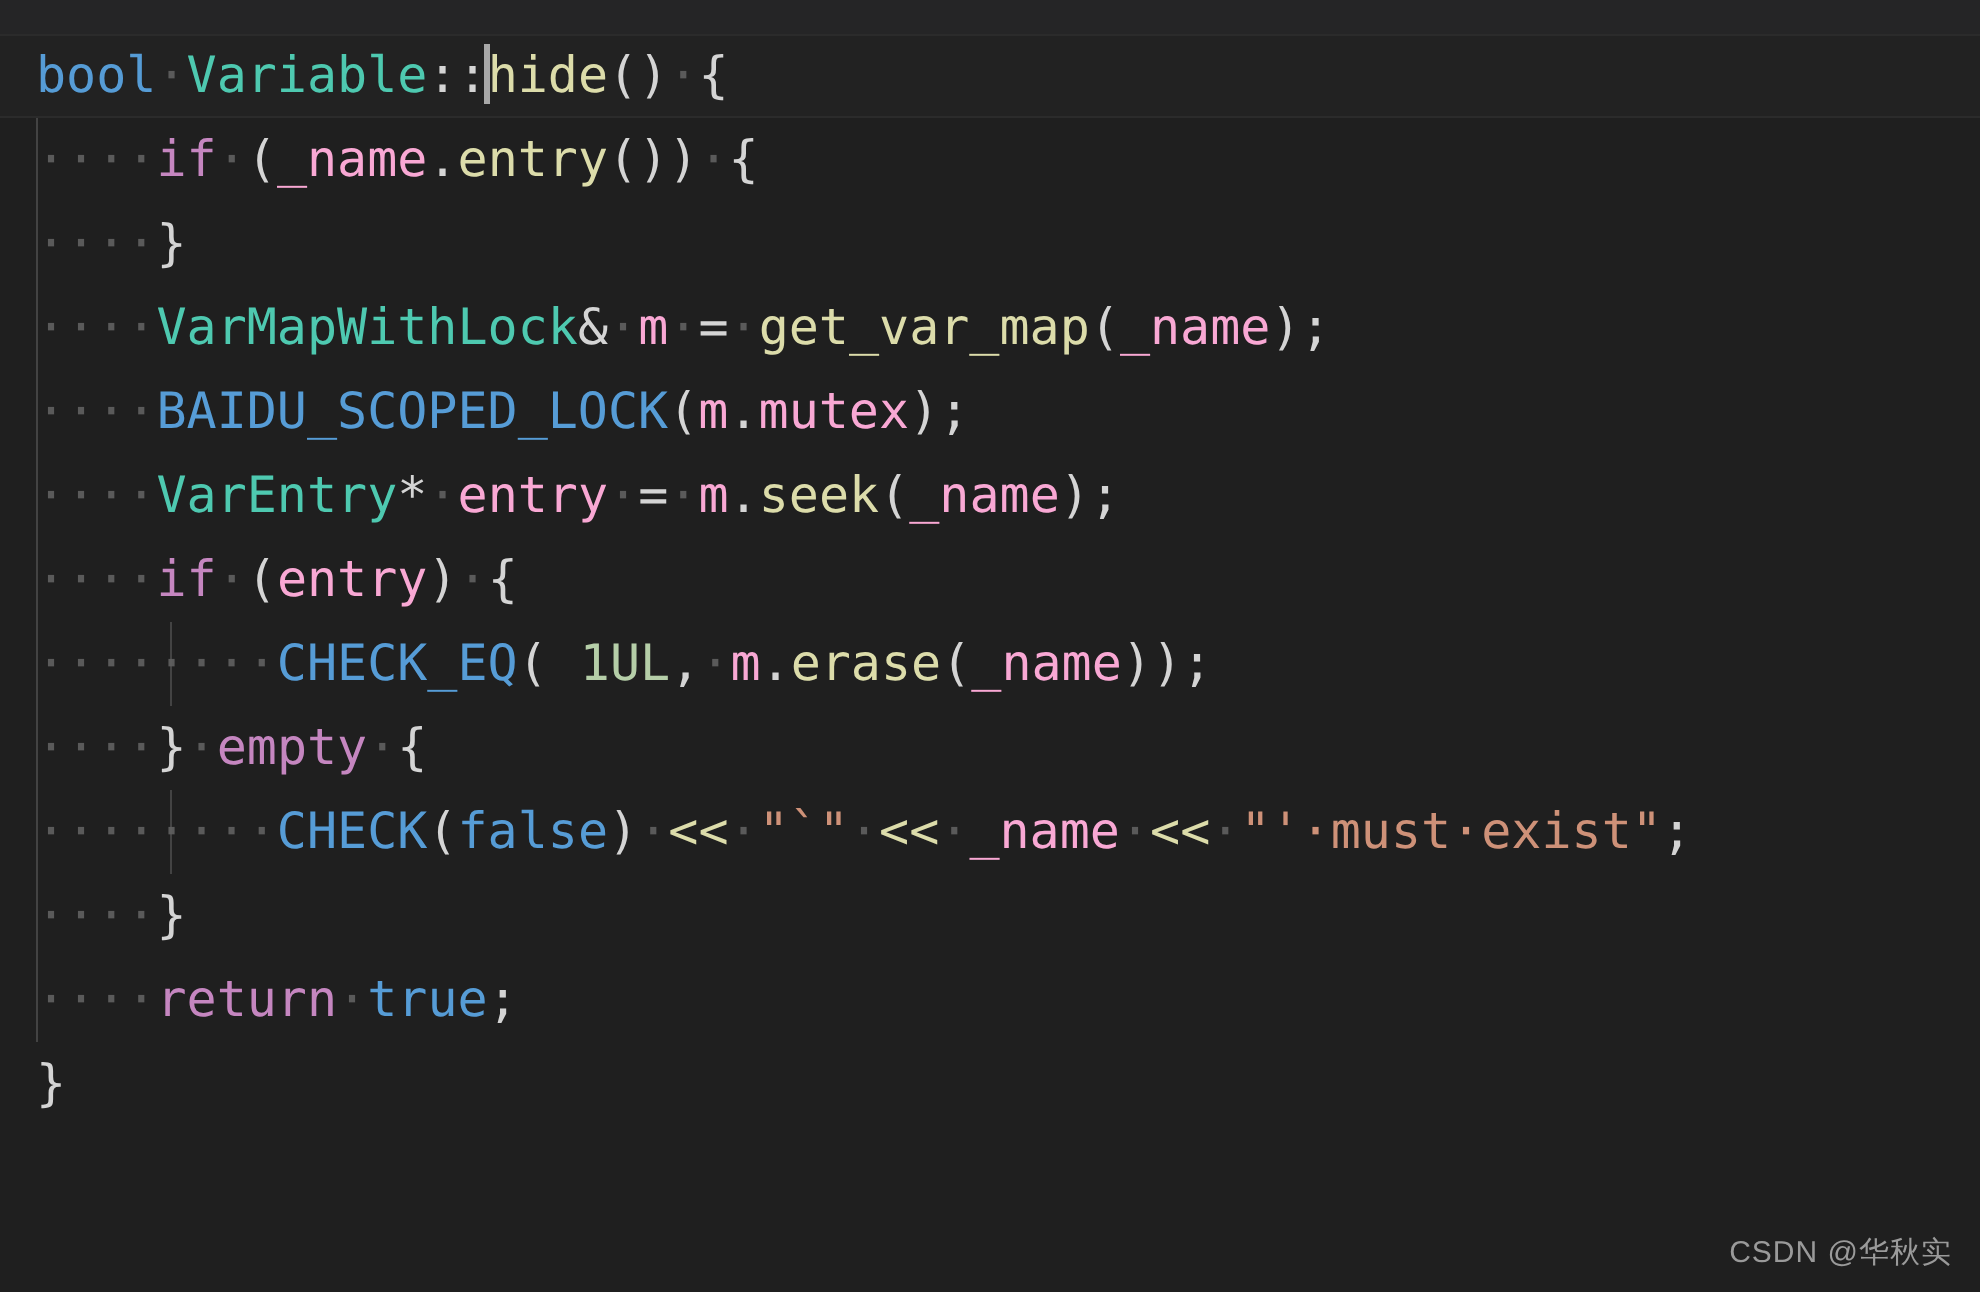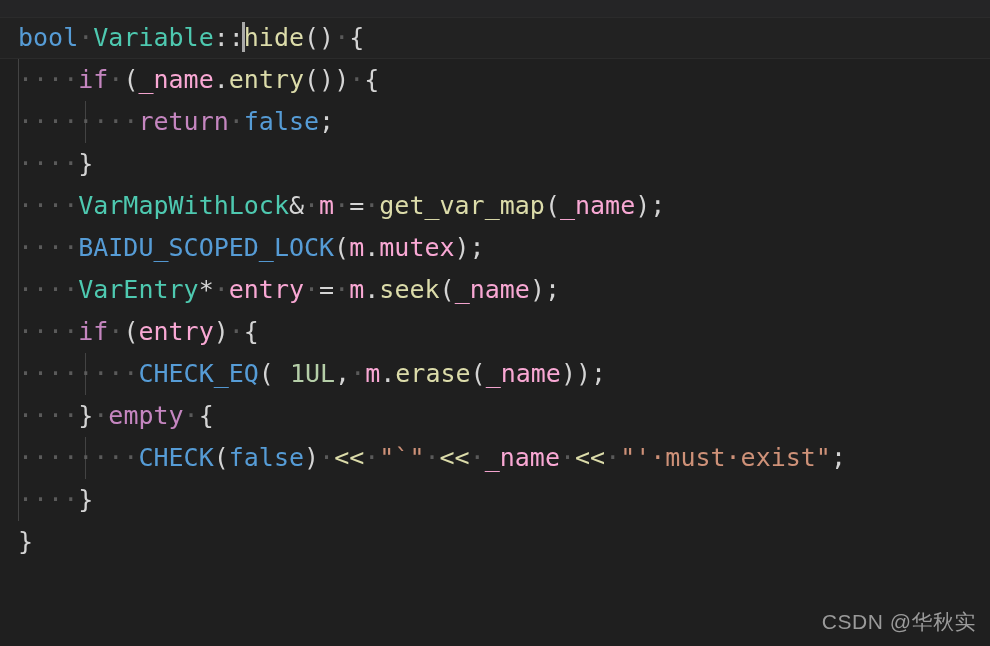--- a/index.html
+++ b/index.html
@@ -96,43 +96,43 @@
   .t-string    { color: #ce9178; }  
   .t-operator  { color: #d4d4d4; }  
   .t-shift     { color: #dcdcaa; }  
   .t-punct     { color: #d4d4d4; }  
 
   .watermark {
     position: absolute;
     right: 14px;
     bottom: 10px;
     font-family: "Liberation Sans", sans-serif;
-    font-size: 21px;
+    font-size: 15px;
     color: #9a9a9a;
     letter-spacing: 0.5px;
   }
 </style>
 </head>
 <body>
 
 <div id="editor">
 
   <div class="top-strip"></div>
 
   <div class="code-area" id="code-area">
       <div class="line active"><span class="t-keyword">bool</span><span class="ws">·</span><span class="t-type">Variable</span><span class="t-operator">::</span><span class="cursor"></span><span class="t-func">hide</span><span class="t-punct">()</span><span class="ws">·</span><span class="t-punct">{</span></div>
       <div class="line"><div class="guide" style="left: 18px;"></div><span class="ws">····</span><span class="t-control">if</span><span class="ws">·</span><span class="t-punct">(</span><span class="t-var">_name</span><span class="t-operator">.</span><span class="t-func">entry</span><span class="t-punct">())</span><span class="ws">·</span><span class="t-punct">{</span></div>
-      <div class="line"><div class="guide" style="left: 18px;"></div><div class="guide" style="left: 85px;"></div><span class="ws">········</span><span class="t-control">return</span><span class="ws">·</span><span class="t-const">false</span><span class="t-operator">;</span></div>
       <div class="line"><div class="guide" style="left: 18px;"></div><span class="ws">····</span><span class="t-punct">}</span></div>
       <div class="line"><div class="guide" style="left: 18px;"></div><span class="ws">····</span><span class="t-type">VarMapWithLock</span><span class="t-operator">&amp;</span><span class="ws">·</span><span class="t-var">m</span><span class="ws">·</span><span class="t-operator">=</span><span class="ws">·</span><span class="t-func">get_var_map</span><span class="t-punct">(</span><span class="t-var">_name</span><span class="t-punct">)</span><span class="t-operator">;</span></div>
       <div class="line"><div class="guide" style="left: 18px;"></div><span class="ws">····</span><span class="t-macro">BAIDU_SCOPED_LOCK</span><span class="t-punct">(</span><span class="t-var">m</span><span class="t-operator">.</span><span class="t-var">mutex</span><span class="t-punct">)</span><span class="t-operator">;</span></div>
       <div class="line"><div class="guide" style="left: 18px;"></div><span class="ws">····</span><span class="t-type">VarEntry</span><span class="t-operator">*</span><span class="ws">·</span><span class="t-var">entry</span><span class="ws">·</span><span class="t-operator">=</span><span class="ws">·</span><span class="t-var">m</span><span class="t-operator">.</span><span class="t-func">seek</span><span class="t-punct">(</span><span class="t-var">_name</span><span class="t-punct">)</span><span class="t-operator">;</span></div>
       <div class="line"><div class="guide" style="left: 18px;"></div><span class="ws">····</span><span class="t-control">if</span><span class="ws">·</span><span class="t-punct">(</span><span class="t-var">entry</span><span class="t-punct">)</span><span class="ws">·</span><span class="t-punct">{</span></div>
       <div class="line"><div class="guide" style="left: 18px;"></div><div class="guide" style="left: 85px;"></div><span class="ws">········</span><span class="t-macro">CHECK_EQ</span><span class="t-punct">(</span><span class="t-number">1UL</span><span class="t-operator">,</span><span class="ws">·</span><span class="t-var">m</span><span class="t-operator">.</span><span class="t-func">erase</span><span class="t-punct">(</span><span class="t-var">_name</span><span class="t-punct">))</span><span class="t-operator">;</span></div>
       <div class="line"><div class="guide" style="left: 18px;"></div><span class="ws">····</span><span class="t-punct">}</span><span class="ws">·</span><span class="t-control">empty</span><span class="ws">·</span><span class="t-punct">{</span></div>
       <div class="line"><div class="guide" style="left: 18px;"></div><div class="guide" style="left: 85px;"></div><span class="ws">········</span><span class="t-macro">CHECK</span><span class="t-punct">(</span><span class="t-const">false</span><span class="t-punct">)</span><span class="ws">·</span><span class="t-shift">&lt;&lt;</span><span class="ws">·</span><span class="t-string">"`"</span><span class="ws">·</span><span class="t-shift">&lt;&lt;</span><span class="ws">·</span><span class="t-var">_name</span><span class="ws">·</span><span class="t-shift">&lt;&lt;</span><span class="ws">·</span><span class="t-string">"'·must·exist"</span><span class="t-operator">;</span></div>
       <div class="line"><div class="guide" style="left: 18px;"></div><span class="ws">····</span><span class="t-punct">}</span></div>
+      <div class="line"><div class="guide" style="left: 18px;"></div><span class="ws">····</span><span class="t-control">return</span><span class="ws">·</span><span class="t-const">true</span><span class="t-operator">;</span></div>
       <div class="line"><span class="t-punct">}</span></div>
     </div>
 
   <div class="watermark">CSDN @华秋实</div>
 
 </div>
 
 </body></html>

